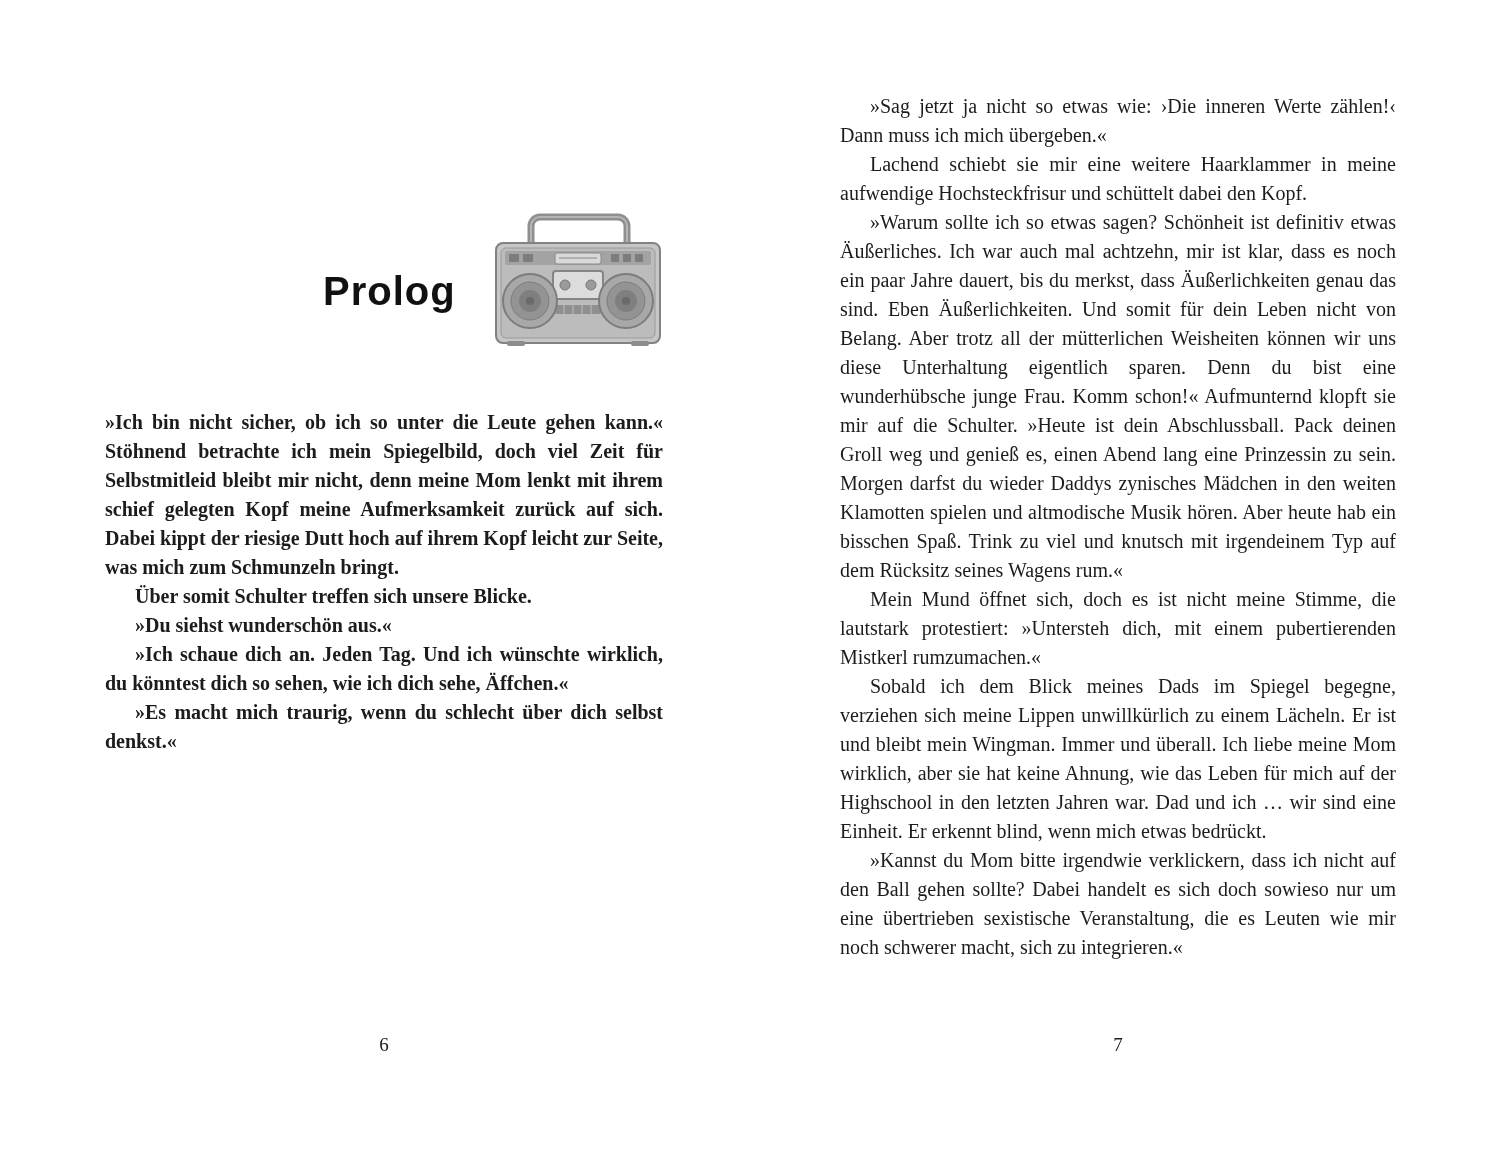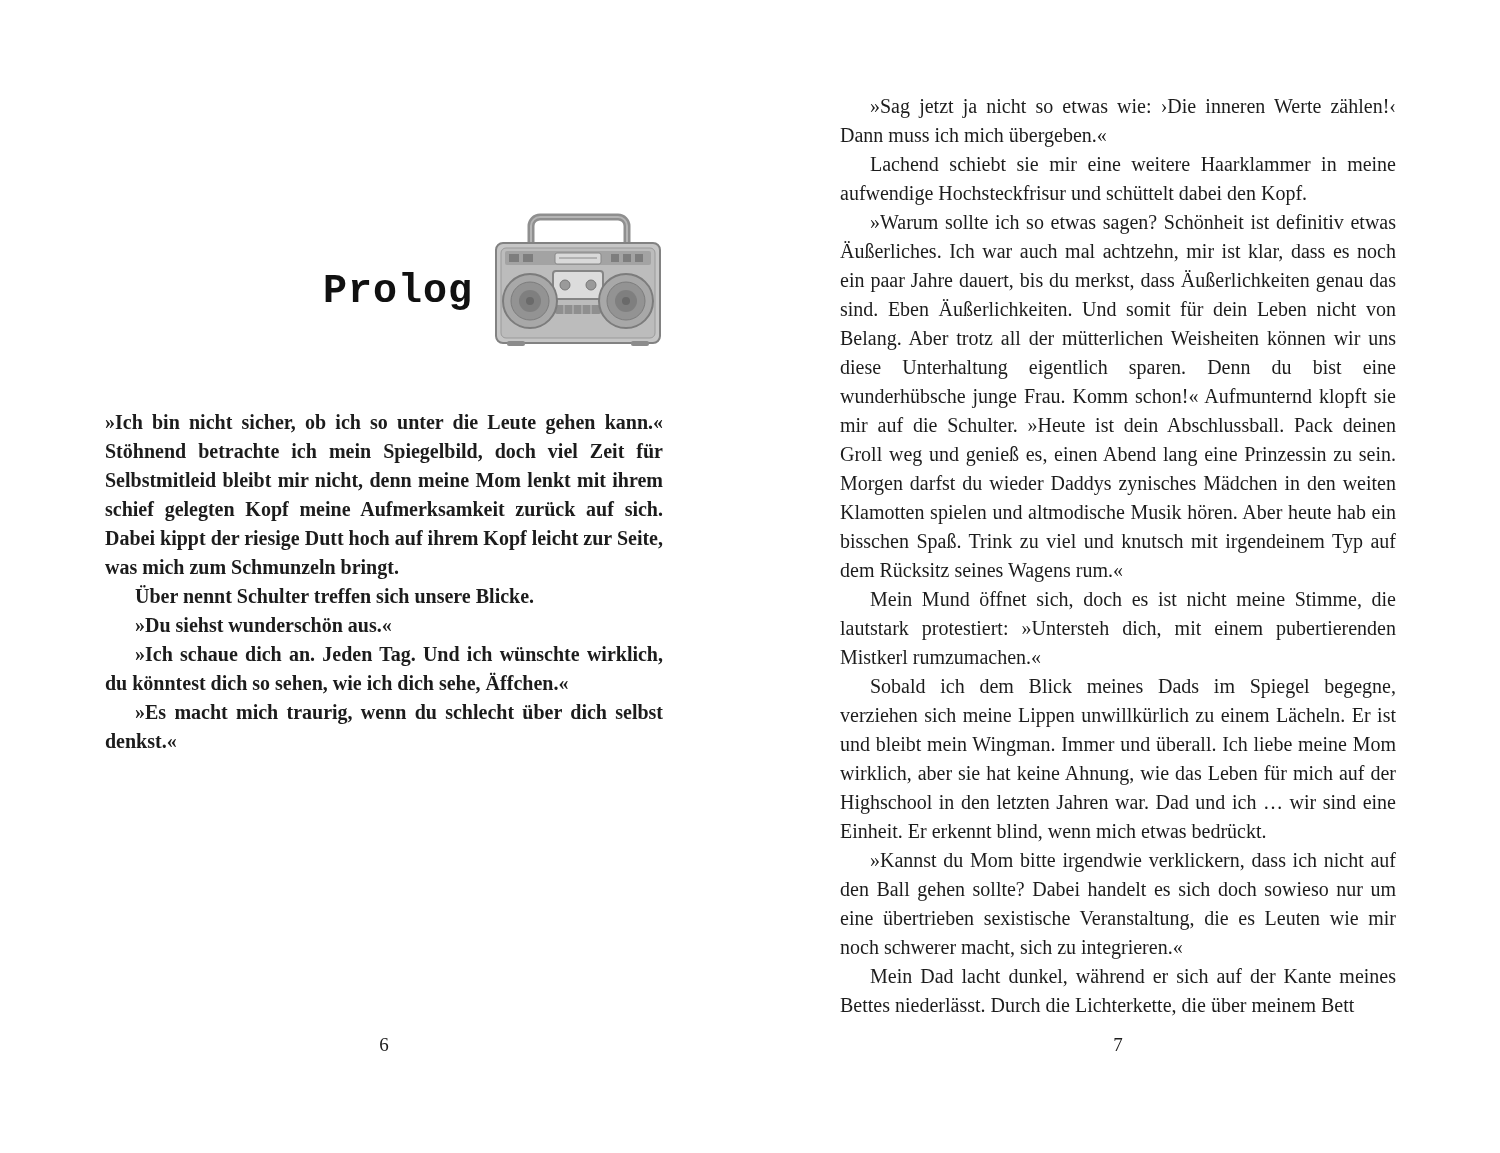--- a/index.html
+++ b/index.html
@@ -28,21 +28,21 @@
     top: 213px;
     left: 0;
     right: 0;
     height: 150px;
   }
   .prolog-title {
     position: absolute;
     left: 218px;
     top: 56px;
     margin: 0;
-    font-family: Liberation Mono, monospace;
+    font-family: Liberation Sans, sans-serif;
     font-weight: bold;
     font-size: 40px;
     letter-spacing: 1px;
     color: #111;
   }
   .boombox-wrap {
     position: absolute;
     right: 0;
     top: 0;
     width: 170px;
@@ -126,35 +126,34 @@
         <circle cx="133" cy="88" r="4" fill="#6a6a6a"></circle>
 
         <rect x="14" y="128" width="18" height="5" rx="2" fill="#8c8c8c"></rect>
         <rect x="138" y="128" width="18" height="5" rx="2" fill="#8c8c8c"></rect>
       </svg>
     </div>
   </div>
 
   <div class="page-body left-body">
       <p>»Ich bin nicht sicher, ob ich so unter die Leute gehen kann.« Stöhnend betrachte ich mein Spiegelbild, doch viel Zeit für Selbstmitleid bleibt mir nicht, denn meine Mom lenkt mit ihrem schief gelegten Kopf meine Aufmerksamkeit zurück auf sich. Dabei kippt der riesige Dutt hoch auf ihrem Kopf leicht zur Seite, was mich zum Schmunzeln bringt.</p>
-      <p>Über nennt Schulter treffen sich unsere Blicke.</p>
+      <p>Über somit Schulter treffen sich unsere Blicke.</p>
       <p>»Du siehst wunderschön aus.«</p>
       <p>»Ich schaue dich an. Jeden Tag. Und ich wünschte wirklich, du könntest dich so sehen, wie ich dich sehe, Äffchen.«</p>
       <p>»Es macht mich traurig, wenn du schlecht über dich selbst denkst.«</p>
     </div>
 
   <div class="page-number">6</div>
 </div>
 
 <div class="page page-right">
 
   <div class="page-body right-body">
       <p>»Sag jetzt ja nicht so etwas wie: ›Die inneren Werte zählen!‹ Dann muss ich mich übergeben.«</p>
       <p>Lachend schiebt sie mir eine weitere Haarklammer in meine aufwendige Hochsteckfrisur und schüttelt dabei den Kopf.</p>
       <p>»Warum sollte ich so etwas sagen? Schönheit ist definitiv etwas Äußerliches. Ich war auch mal achtzehn, mir ist klar, dass es noch ein paar Jahre dauert, bis du merkst, dass Äußerlichkeiten genau das sind. Eben Äußerlichkeiten. Und somit für dein Leben nicht von Belang. Aber trotz all der mütterlichen Weisheiten können wir uns diese Unterhaltung eigentlich sparen. Denn du bist eine wunderhübsche junge Frau. Komm schon!« Aufmunternd klopft sie mir auf die Schulter. »Heute ist dein Abschlussball. Pack deinen Groll weg und genieß es, einen Abend lang eine Prinzessin zu sein. Morgen darfst du wieder Daddys zynisches Mädchen in den weiten Klamotten spielen und altmodische Musik hören. Aber heute hab ein bisschen Spaß. Trink zu viel und knutsch mit irgendeinem Typ auf dem Rücksitz seines Wagens rum.«</p>
       <p>Mein Mund öffnet sich, doch es ist nicht meine Stimme, die lautstark protestiert: »Untersteh dich, mit einem pubertierenden Mistkerl rumzumachen.«</p>
       <p>Sobald ich dem Blick meines Dads im Spiegel begegne, verziehen sich meine Lippen unwillkürlich zu einem Lächeln. Er ist und bleibt mein Wingman. Immer und überall. Ich liebe meine Mom wirklich, aber sie hat keine Ahnung, wie das Leben für mich auf der Highschool in den letzten Jahren war. Dad und ich … wir sind eine Einheit. Er erkennt blind, wenn mich etwas bedrückt.</p>
       <p>»Kannst du Mom bitte irgendwie verklickern, dass ich nicht auf den Ball gehen sollte? Dabei handelt es sich doch sowieso nur um eine übertrieben sexistische Veranstaltung, die es Leuten wie mir noch schwerer macht, sich zu integrieren.«</p>
-      <p>Mein Dad lacht dunkel, während er sich auf der Kante meines Bettes niederlässt. Durch die Lichterkette, die über meinem Bett</p>
     </div>
 
   <div class="page-number">7</div>
 </div>
 
 </body></html>

